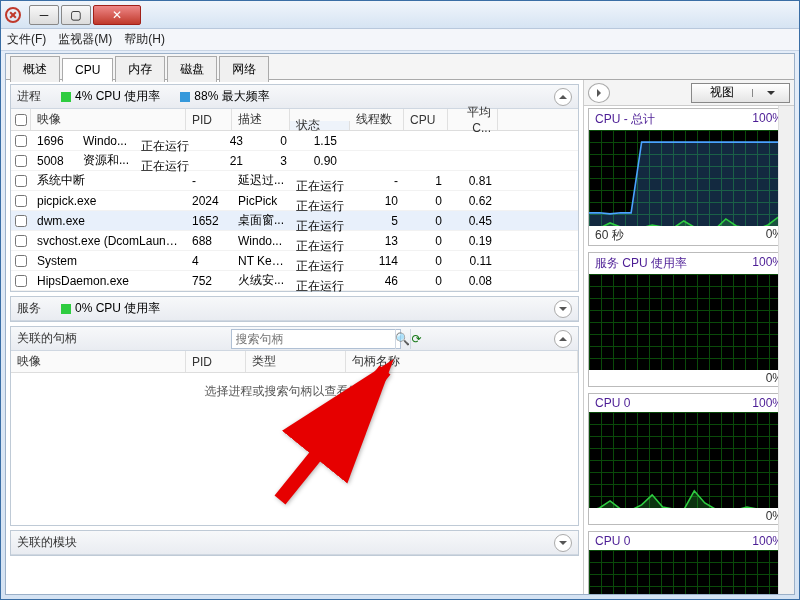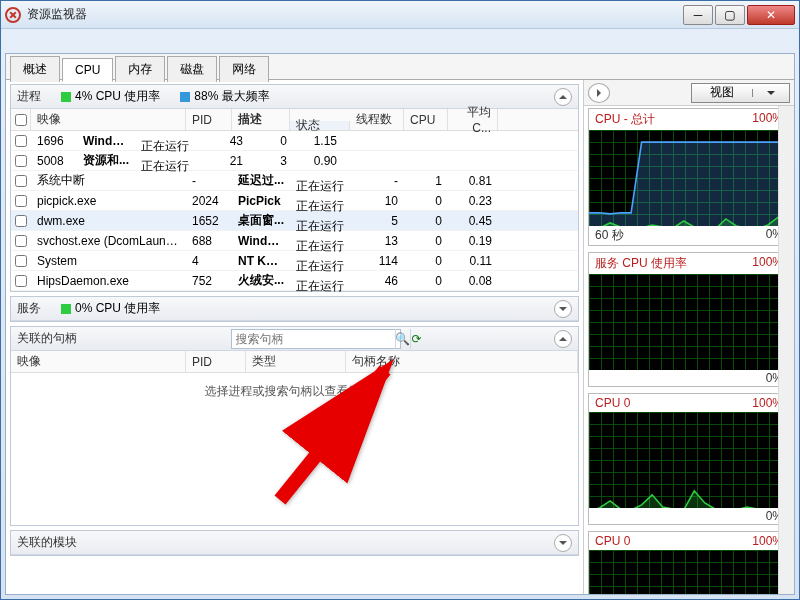--- a/index.html
+++ b/index.html
@@ -34,65 +34,69 @@
 .grid-hd{display:flex;height:22px;border-bottom:1px solid #ddd;background:#fafafa;}
 .grid-hd div{border-right:1px solid #e0e0e0;padding:3px 6px;color:#333;display:flex;align-items:center;}
 .grid-hd .sort{background:#eef3fa;}
 .row{display:flex;height:20px;align-items:center;border-bottom:1px solid #f2f2f2;}
 .row.sel{background:#e8f0fb;}
 .row div{padding:0 6px;overflow:hidden;white-space:nowrap;text-overflow:ellipsis;}
 .chk{width:20px;display:flex;align-items:center;justify-content:center;}
 .chk input{width:12px;height:12px;}
 .c-img{width:175px;}
 .c-pid{width:46px;text-align:left;}
-.c-desc{width:58px;font-weight:bold;}
+.c-desc{width:58px;}
 .c-stat{width:60px;margin-top:12px;}
 .c-thr{width:54px;text-align:right;}
 .c-cpu{width:44px;text-align:right;}
 .c-avg{width:50px;text-align:right;}
 .handles-body{padding:10px;text-align:center;color:#555;}
 .search{margin-left:auto;display:flex;align-items:center;border:1px solid #b0c0d4;background:#fff;height:20px;width:170px;}
 .search input{border:none;outline:none;flex:1;padding:0 4px;background:transparent;}
 .search .sbtn{width:22px;height:20px;border-left:1px solid #cfd7e1;display:flex;align-items:center;justify-content:center;color:#2a6ac4;}
 .right .viewbar{height:26px;border-bottom:1px solid #ccc;display:flex;align-items:center;padding:0 4px;background:#f4f4f4;}
 .right .viewbar .navbtn{width:22px;height:20px;border:1px solid #aaa;border-radius:50%;display:flex;align-items:center;justify-content:center;background:#fff;}
 .right .viewbar .navbtn::after{content:"";border:4px solid transparent;border-left-color:#555;position:relative;left:2px;}
 .right .viewbar .dd{margin-left:auto;height:20px;border:1px solid #888;display:flex;align-items:center;background:linear-gradient(to bottom,#fff,#e4e4e4);}
 .right .viewbar .dd span{padding:0 18px;}
 .right .viewbar .dd .ddar{width:16px;border-left:1px solid #888;display:flex;align-items:center;justify-content:center;}
 .right .viewbar .dd .ddar::after{content:"";border:4px solid transparent;border-top-color:#333;position:relative;top:2px;}
 .graphs{flex:1;overflow:hidden;padding:2px 4px;}
 .graph{border:1px solid #bbb;margin-bottom:6px;}
-.graph .ghd{display:flex;justify-content:space-between;padding:2px 6px;color:#b91c1c;}
+.graph .ghd{display:flex;justify-content:space-between;padding:2px 6px;color:#4c1d95;}
 .graph .gbody{height:96px;background:#000;position:relative;overflow:hidden;}
 .gridlines{position:absolute;inset:0;}
 .gridlines .hl{position:absolute;left:0;right:0;height:1px;background:#0a4a0a;}
 .gridlines .vl{position:absolute;top:0;bottom:0;width:1px;background:#0a4a0a;}
 .graph .gft{display:flex;justify-content:space-between;padding:1px 6px;color:#333;font-size:11px;}
 svg.line{position:absolute;inset:0;}
 .arrow{position:absolute;z-index:20;}
 .arrow svg{filter:drop-shadow(1px 1px 2px rgba(0,0,0,.3));}
 .scrollbar{position:absolute;right:0;top:26px;bottom:0;width:16px;background:#f0f0f0;border-left:1px solid #ddd;}
 </style>
 </head>
 <body>
 
 <div class="window">
   <div class="titlebar">
     <span class="icon"></span>
-    <span class="title">资源监视器</span>
     <div class="winbtn">
         <span>─</span>
       </div>
     <div class="winbtn">
         <span>▢</span>
       </div>
     <div class="winbtn close">
         <span>✕</span>
       </div>
+  </div>
+  <div class="menubar">
+    <span>文件(F)</span>
+    <span>监视器(M)</span>
+    <span>帮助(H)</span>
   </div>
   <div class="content">
     <div class="tabs">
       <div class="tab">概述</div>
       <div class="tab active">CPU</div>
       <div class="tab">内存</div>
       <div class="tab">磁盘</div>
       <div class="tab">网络</div>
     </div>
     <div class="main">
@@ -161,21 +165,21 @@
               <div class="row">
                 <div class="chk">
                   <input type="checkbox" style="">
                 </div>
                 <div class="c-img" style="width:155px">picpick.exe</div>
                 <div class="c-pid">2024</div>
                 <div class="c-desc">PicPick</div>
                 <div class="c-stat">正在运行</div>
                 <div class="c-thr">10</div>
                 <div class="c-cpu">0</div>
-                <div class="c-avg">0.23</div>
+                <div class="c-avg">0.62</div>
               </div>
               <div class="row sel">
                 <div class="chk">
                   <input type="checkbox" style="">
                 </div>
                 <div class="c-img" style="width:155px">dwm.exe</div>
                 <div class="c-pid">1652</div>
                 <div class="c-desc">桌面窗...</div>
                 <div class="c-stat">正在运行</div>
                 <div class="c-thr">5</div>

